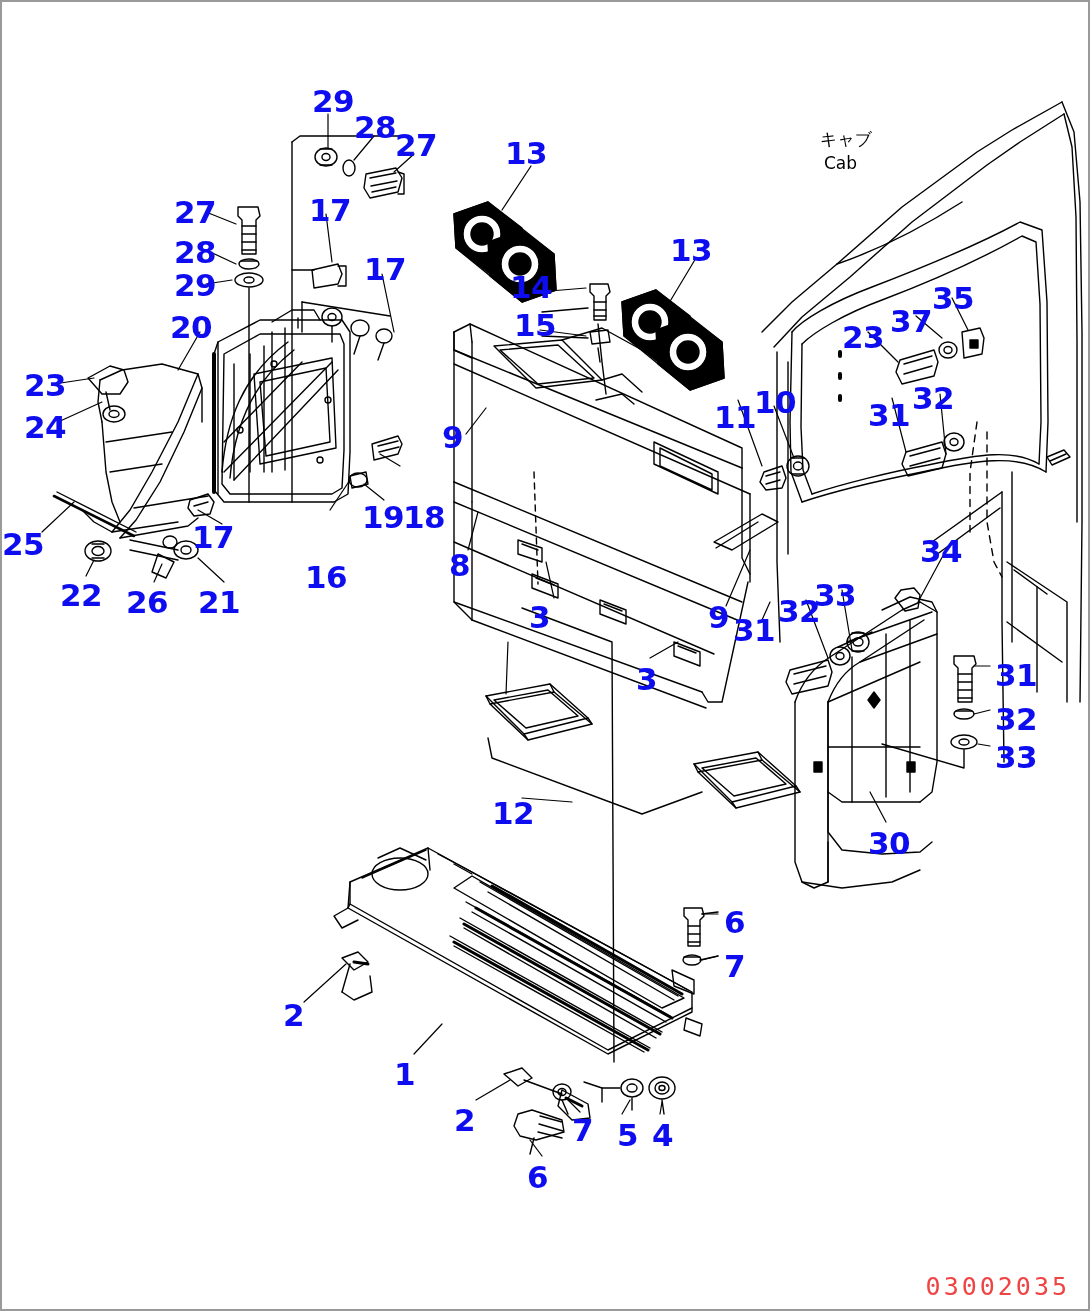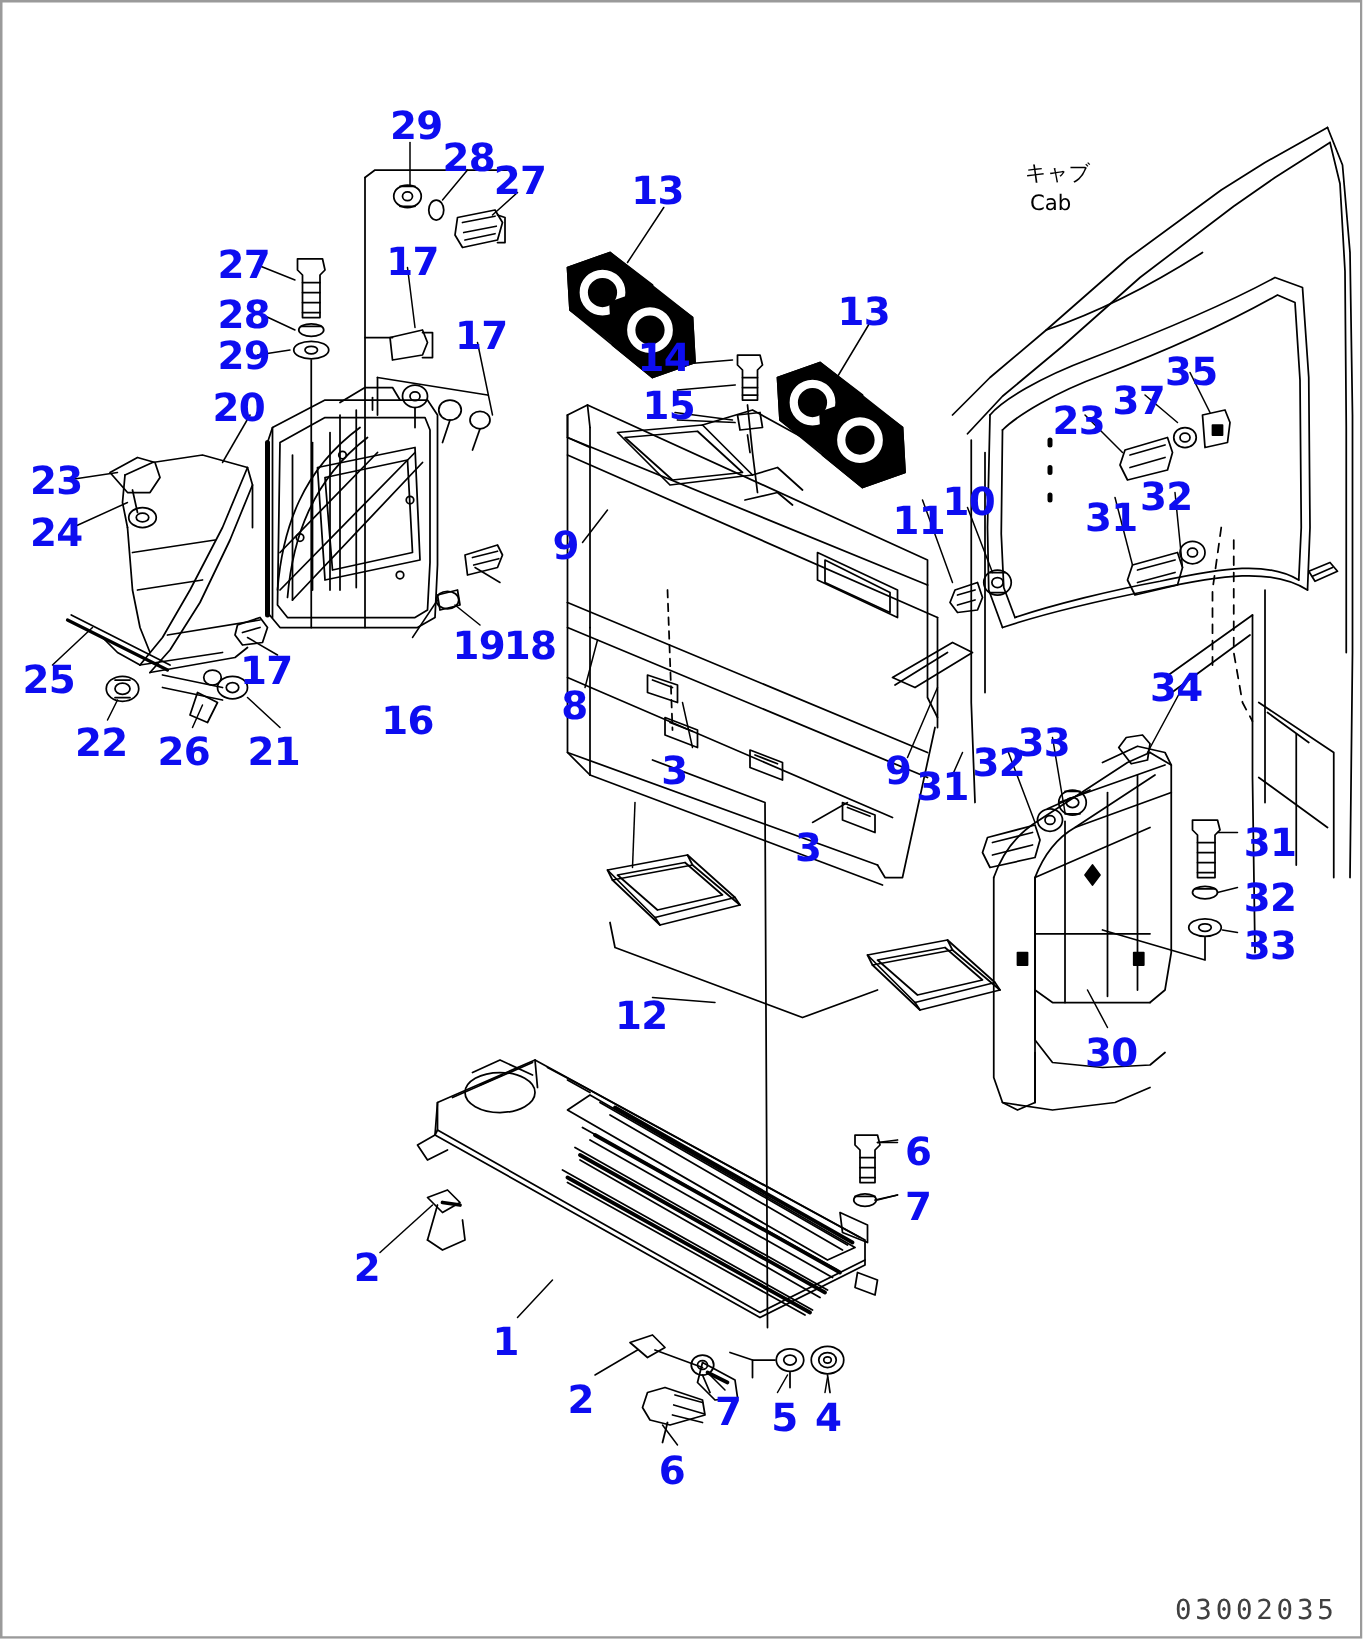--- a/index.html
+++ b/index.html
@@ -28,23 +28,23 @@
     position:absolute;
     color:#000;
     font-family:"DejaVu Sans",sans-serif;
     font-size:17px;
     line-height:1.15;
     white-space:nowrap;
   }
   #drawno{
     position:absolute;
     right:18px;bottom:8px;
-    color:#404040;
+    color:#ef4444;
     font-family:"DejaVu Sans Mono",monospace;
-    font-size:22px;
+    font-size:25px;
     letter-spacing:3px;
     white-space:nowrap;
   }
 </style>
 </head>
 <body>
 
 <div id="sheet">
 
   <svg id="art" viewBox="0 0 1090 1311" xmlns="http://www.w3.org/2000/svg">
@@ -509,21 +509,21 @@
       <div class="callout" style="left: 712px; top: 400px;">11</div>
       <div class="callout" style="left: 752px; top: 385px;">10</div>
       <div class="callout" style="left: 866px; top: 398px;">31</div>
       <div class="callout" style="left: 22px; top: 410px;">24</div>
       <div class="callout" style="left: 440px; top: 420px;">9</div>
       <div class="callout" style="left: 401px; top: 468px; margin-top: 32px;">18</div>
       <div class="callout" style="left: 360px; top: 500px;">19</div>
       <div class="callout" style="left: 303px; top: 512px; margin-top: 48px;">16</div>
       <div class="callout" style="left: 190px; top: 520px;">17</div>
       <div class="callout" style="left: 447px; top: 548px;">8</div>
-      <div class="callout" style="left: 16px; top: 527px;">25</div>
+      <div class="callout" style="left: 0; top: 527px;">25</div>
       <div class="callout" style="left: 918px; top: 534px;">34</div>
       <div class="callout" style="left: 58px; top: 578px;">22</div>
       <div class="callout" style="left: 124px; top: 585px;">26</div>
       <div class="callout" style="left: 196px; top: 585px;">21</div>
       <div class="callout" style="left: 812px; top: 578px;">33</div>
       <div class="callout" style="left: 776px; top: 594px;">32</div>
       <div class="callout" style="left: 527px; top: 600px;">3</div>
       <div class="callout" style="left: 706px; top: 600px;">9</div>
       <div class="callout" style="left: 731px; top: 613px;">31</div>
       <div class="callout" style="left: 634px; top: 662px;">3</div>

